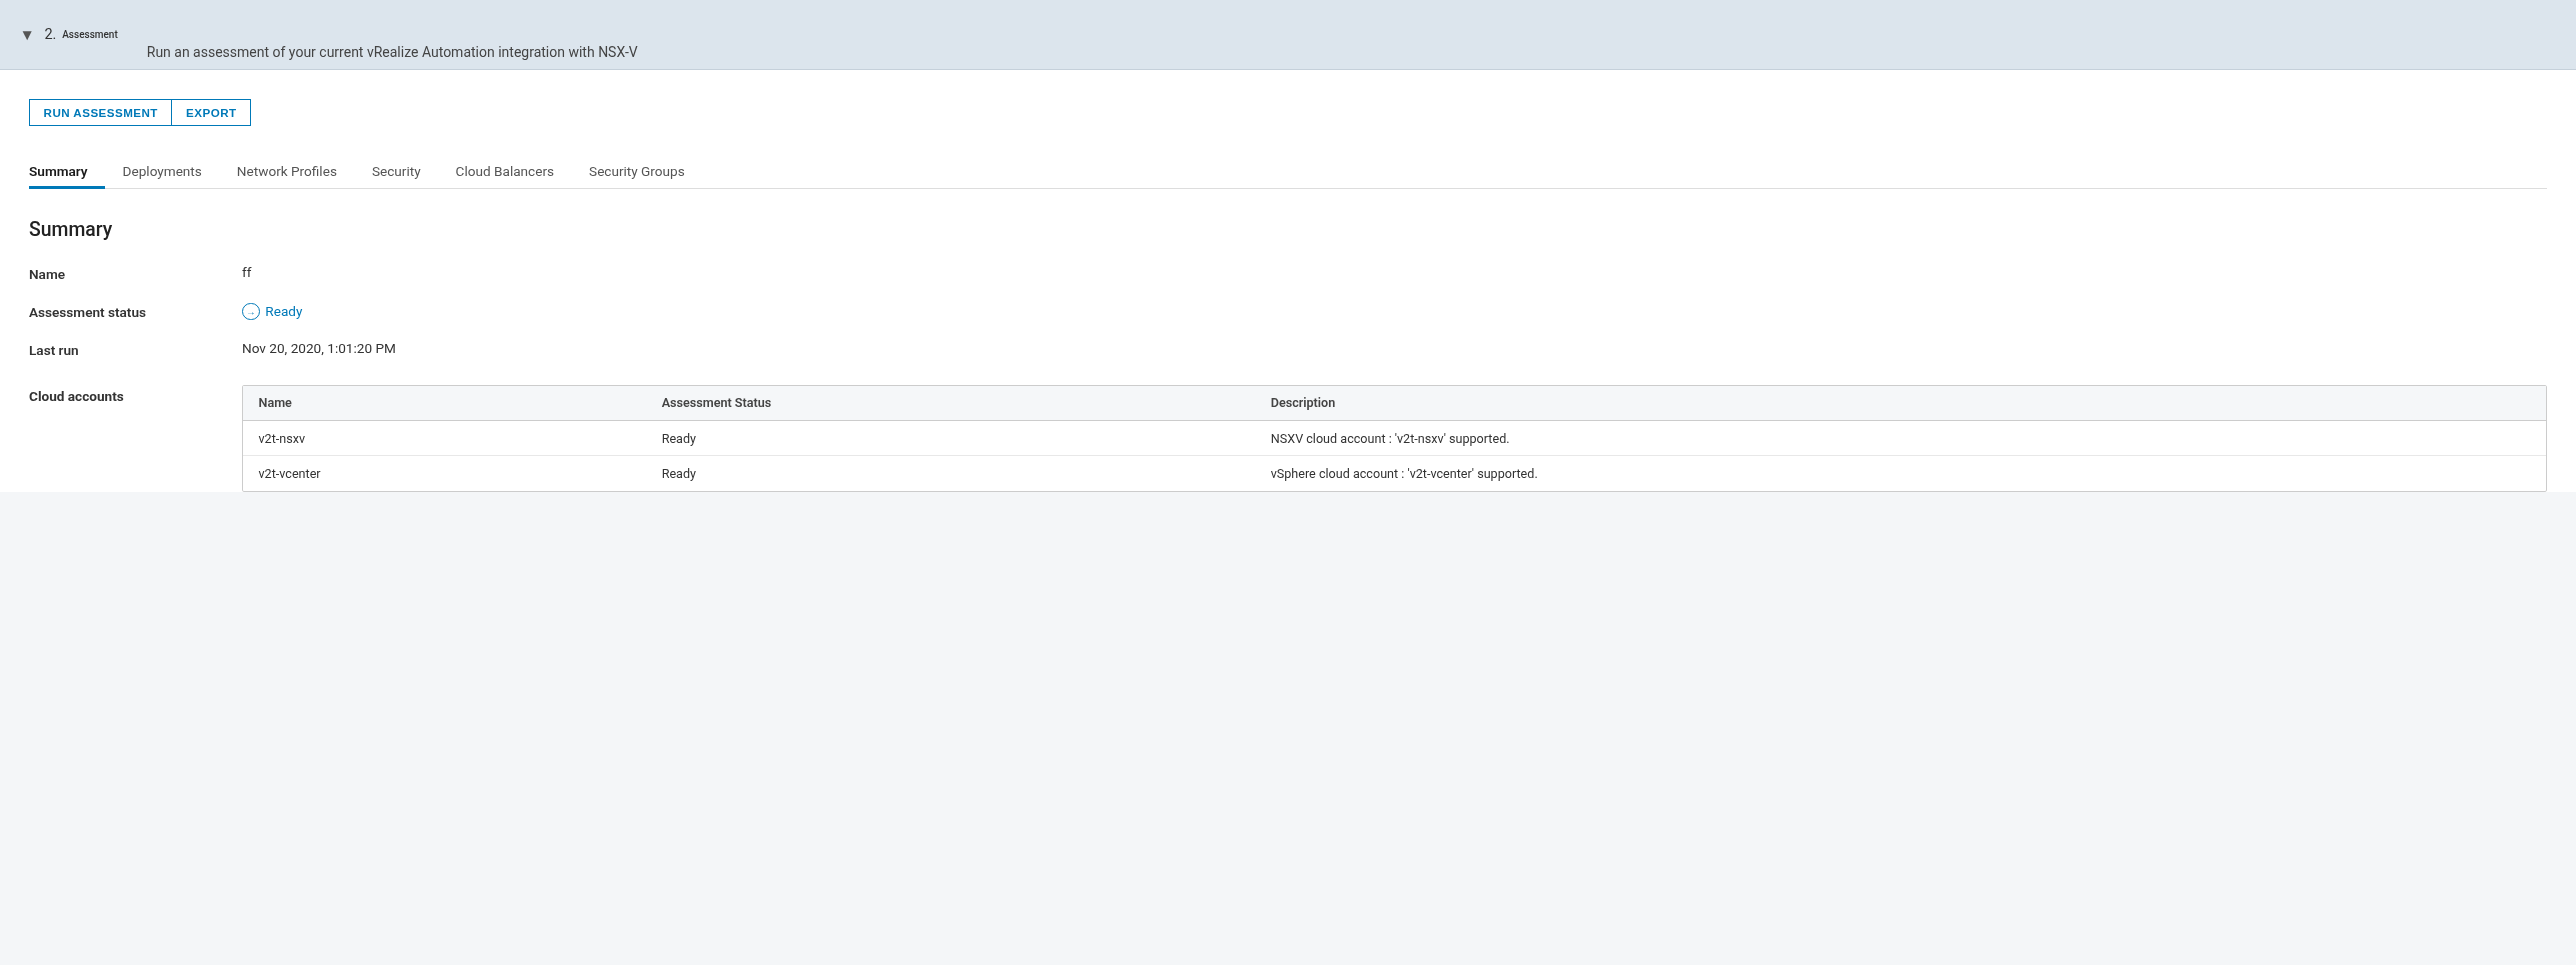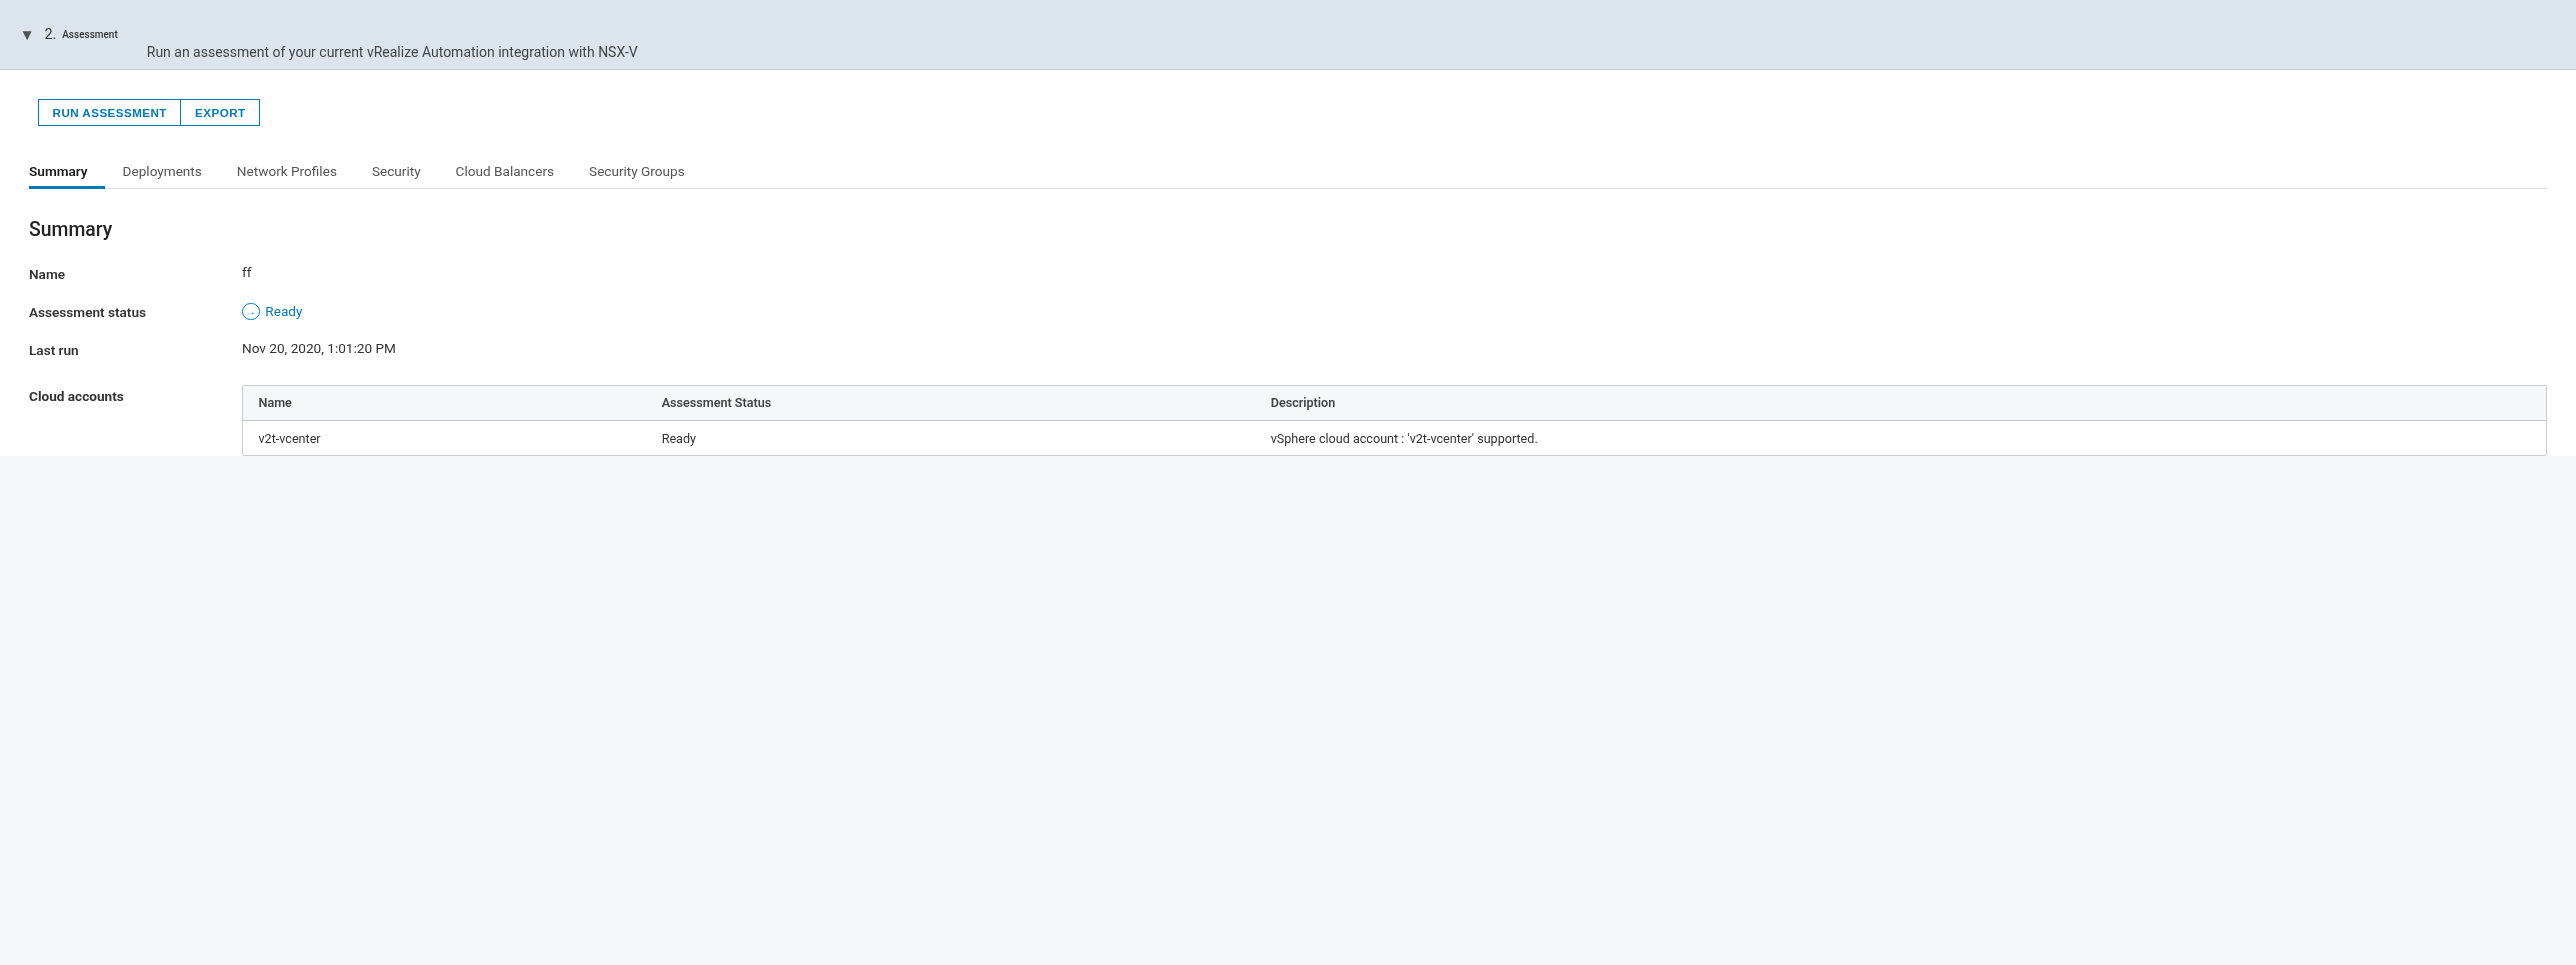--- a/index.html
+++ b/index.html
@@ -66,21 +66,20 @@
       background: #fff;
       padding: 5.8px 13.6px;
       font-size: 11.6px;
       font-weight: 600;
       letter-spacing: 0.04em;
       cursor: pointer;
       text-transform: uppercase;
     }
     .btn-outline:first-child {
       border-right: none;
-      margin-left: 9px;
     }
 
     
     .tabs-bar {
       display: flex;
       border-bottom: 1px solid #ddd;
       margin-bottom: 29px;
     }
     .tab-item {
       padding: 9.7px 17.5px;
@@ -254,20 +253,25 @@
     <div class="table-wrapper">
       <table>
         <thead>
           <tr>
             <th>Name</th>
             <th>Assessment Status</th>
             <th>Description</th>
           </tr>
         </thead>
         <tbody id="cloud-accounts-tbody">
+        <tr>
+      <td>v2t-nsxv</td>
+      <td>Ready</td>
+      <td>NSXV cloud account : 'v2t-nsxv' supported.</td>
+    </tr>
             <tr>
       <td>v2t-vcenter</td>
       <td>Ready</td>
       <td>vSphere cloud account : 'v2t-vcenter' supported.</td>
     </tr>
           </tbody>
       </table>
     </div>
   </div>
 

